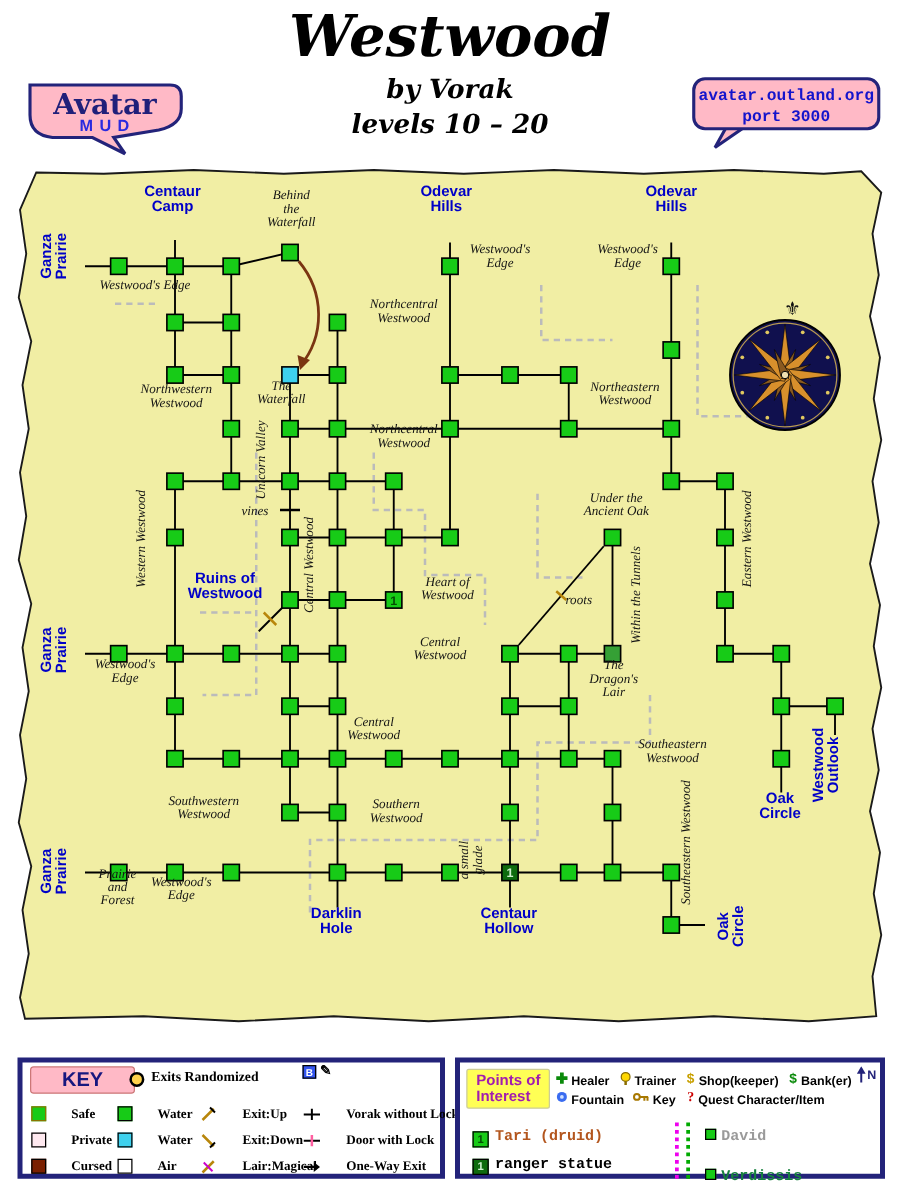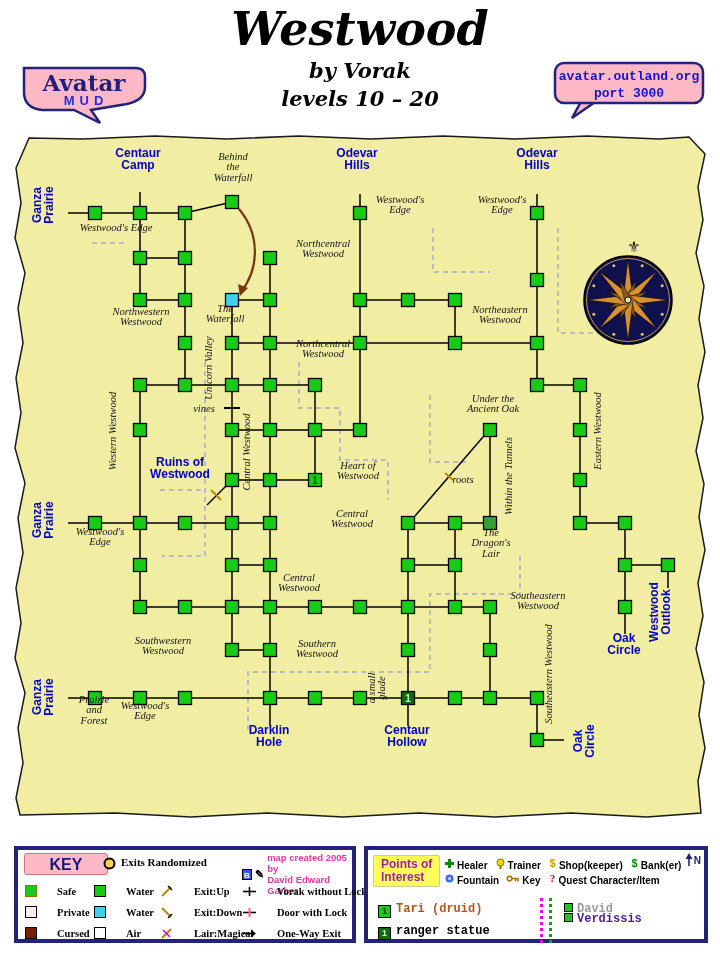--- a/index.html
+++ b/index.html
@@ -33,21 +33,21 @@
   .poi-title{position:absolute;left:5px;top:5px;background:#FFFF55;color:#a21caf;font:700 12px "Liberation Sans",sans-serif;
     padding:2px 7px;line-height:13px;border-radius:2px;border:1px solid #cc9}
   .poi-rows{position:absolute;left:76px;top:6px}
   .poi-row{display:flex;align-items:flex-end;gap:2px;font:700 10px "Liberation Sans",sans-serif;height:15px;color:#000;white-space:nowrap}
   .pl{margin-right:5px}
   .poi-compass{position:absolute;right:3px;top:3px;color:#23237A;font:700 10px "Liberation Sans",sans-serif;display:flex;align-items:center}
   .ent{position:absolute;font:700 12px "Liberation Mono",monospace;white-space:nowrap}
   .e1{left:10px;top:52px;color:#B3561E}
   .e2{left:10px;top:74px;color:#000}
   .r1{left:196px;top:52px;color:#9a9a9a}
-  .r2{left:196px;top:62px;color:#4c1d95}
+  .r2{left:196px;top:84px;color:#15803d}
   .mk{display:inline-block;width:13px;height:13px;border:1.5px solid #000;font:700 9px "Liberation Sans",sans-serif;
     text-align:center;line-height:11px;vertical-align:-2px;margin-right:5px}
   .mk-green{background:#17CB17;color:#054d05}
   .mk-dark{background:#0E6B0E;color:#CFF0CF}
   .mk-sm{display:inline-block;width:9px;height:9px;background:#17CB17;border:1px solid #000;margin-right:4px}
   .dotm{position:absolute;left:172px;top:48px;height:45px;border-left:3px dotted #EE00EE}
   .dotg{position:absolute;left:181px;top:48px;height:45px;border-left:3px dotted #00AA00}
 </style>
 </head>
 <body>
@@ -363,23 +363,20 @@
     <span class="kic" id="rand-ic">
         <svg width="15" height="15">
           <circle cx="7.5" cy="7.5" r="5" fill="#FFD24D" stroke="#000" stroke-width="2"></circle>
         </svg>
       </span>
     <span>Exits Randomized</span>
   </div>
   <div class="key-credit">
     <span class="chipB">B</span>
     <span class="pencil">✎</span>
-    <span>
-      <span>map created 2005 by</span><br><span>David Edward Garber</span>
-    </span>
   </div>
   <div class="key-grid" id="key-grid">
       <div class="kc">
         <span class="sw" style="background: rgb(23, 203, 23); border: 1.6px solid rgb(138, 116, 0);"></span>
         <span>Safe</span>
       </div>
       <div class="kc">
         <span class="sw" style="background: rgb(23, 203, 23); border: 1.6px solid rgb(0, 0, 0);"></span>
         <span>Water</span>
       </div>

